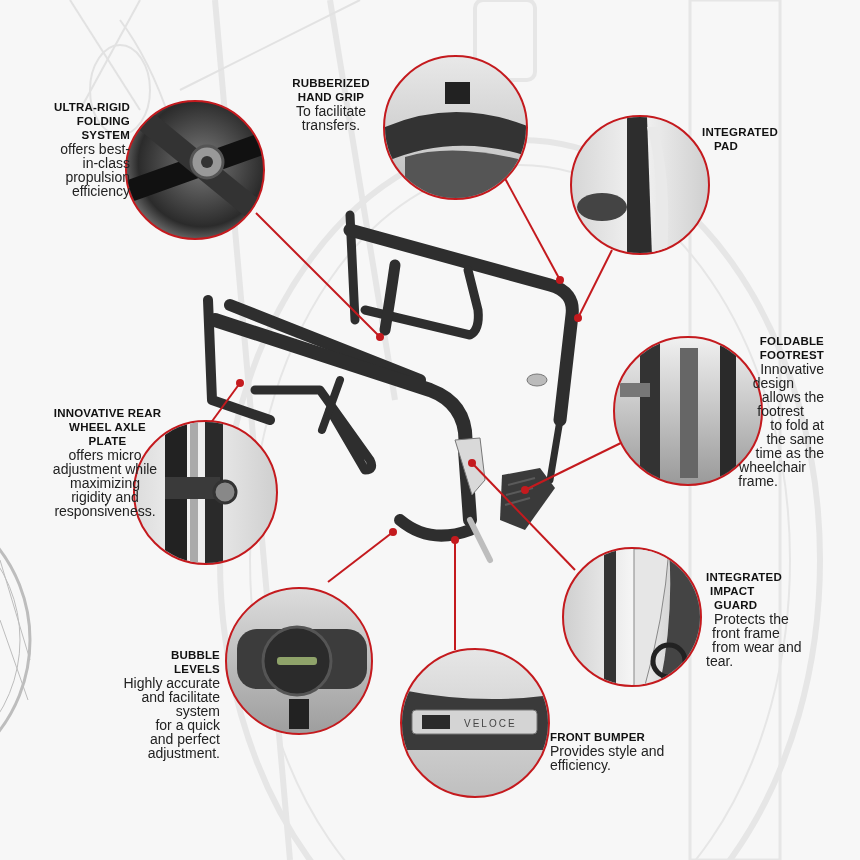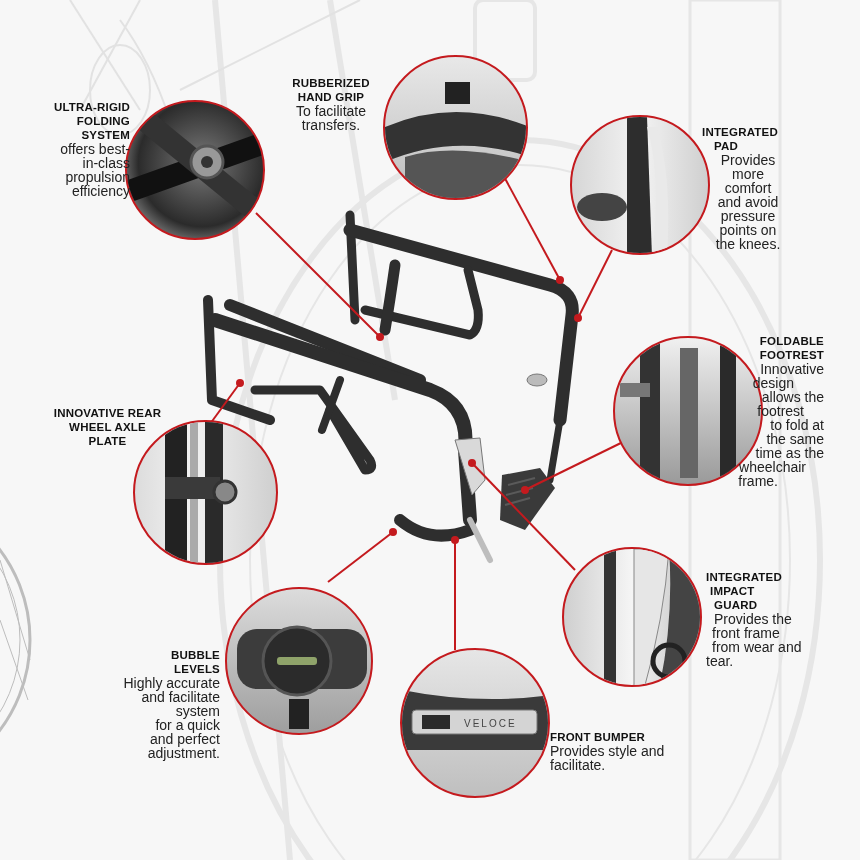--- a/index.html
+++ b/index.html
@@ -176,69 +176,67 @@
 <div class="label c" style="left:282px;top:76px;width:98px;">
   <span class="title">RUBBERIZED</span>
   <span class="title">HAND GRIP</span>
   <span class="desc">To facilitate</span>
   <span class="desc">transfers.</span>
 </div>
 
 <div class="label" style="left:702px;top:125px;width:100px;">
   <span class="title">INTEGRATED</span>
   <span class="title" style="padding-left:12px">PAD</span>
-  <div class="c" style="width:84px;padding-left:4px;">
-  <span class="desc">Provides</span>
-  <span class="desc">more</span>
-  <span class="desc">comfort</span>
-  <span class="desc">and avoid</span>
-  <span class="desc">pressure</span>
-  <span class="desc">points on</span>
-  <span class="desc">the knees.</span>
-  </div>
 </div>
 
 <div class="label r" style="left:718px;top:334px;width:106px;">
   <span class="title">FOLDABLE</span>
   <span class="title">FOOTREST</span>
   <span class="desc">Innovative</span>
   <span class="desc" style="padding-right:30px">design</span>
   <span class="desc">allows the</span>
   <span class="desc" style="padding-right:20px">footrest</span>
   <span class="desc">to fold at</span>
   <span class="desc">the same</span>
   <span class="desc">time as the</span>
   <span class="desc" style="padding-right:18px">wheelchair</span>
   <span class="desc" style="padding-right:46px">frame.</span>
 </div>
 
 <div class="label r" style="left:40px;top:406px;width:135px;">
   <span class="title c">INNOVATIVE REAR</span>
   <span class="title c">WHEEL AXLE</span>
   <span class="title c">PLATE</span>
+  <div class="c" style="width:130px;">
+  <span class="desc">offers micro</span>
+  <span class="desc">adjustment while</span>
+  <span class="desc">maximizing</span>
+  <span class="desc">rigidity and</span>
+  <span class="desc">responsiveness.</span>
+  </div>
 </div>
 
 <div class="label r" style="left:105px;top:648px;width:115px;">
   <span class="title">BUBBLE</span>
   <span class="title">LEVELS</span>
   <span class="desc">Highly accurate</span>
   <span class="desc">and facilitate</span>
   <span class="desc">system</span>
   <span class="desc">for a quick</span>
   <span class="desc">and perfect</span>
   <span class="desc">adjustment.</span>
 </div>
 
 <div class="label l" style="left:706px;top:570px;width:105px;">
   <span class="title">INTEGRATED</span>
   <span class="title" style="padding-left:4px">IMPACT</span>
   <span class="title" style="padding-left:8px">GUARD</span>
-  <span class="desc" style="padding-left:8px">Provides the</span>
+  <span class="desc" style="padding-left:8px">Protects the</span>
   <span class="desc" style="padding-left:6px">front frame</span>
   <span class="desc" style="padding-left:6px">from wear and</span>
   <span class="desc">tear.</span>
 </div>
 
 <div class="label l" style="left:550px;top:730px;width:130px;">
   <span class="title">FRONT BUMPER</span>
   <span class="desc">Provides style and</span>
-  <span class="desc">facilitate.</span>
+  <span class="desc">efficiency.</span>
 </div>
 
 </body></html>

